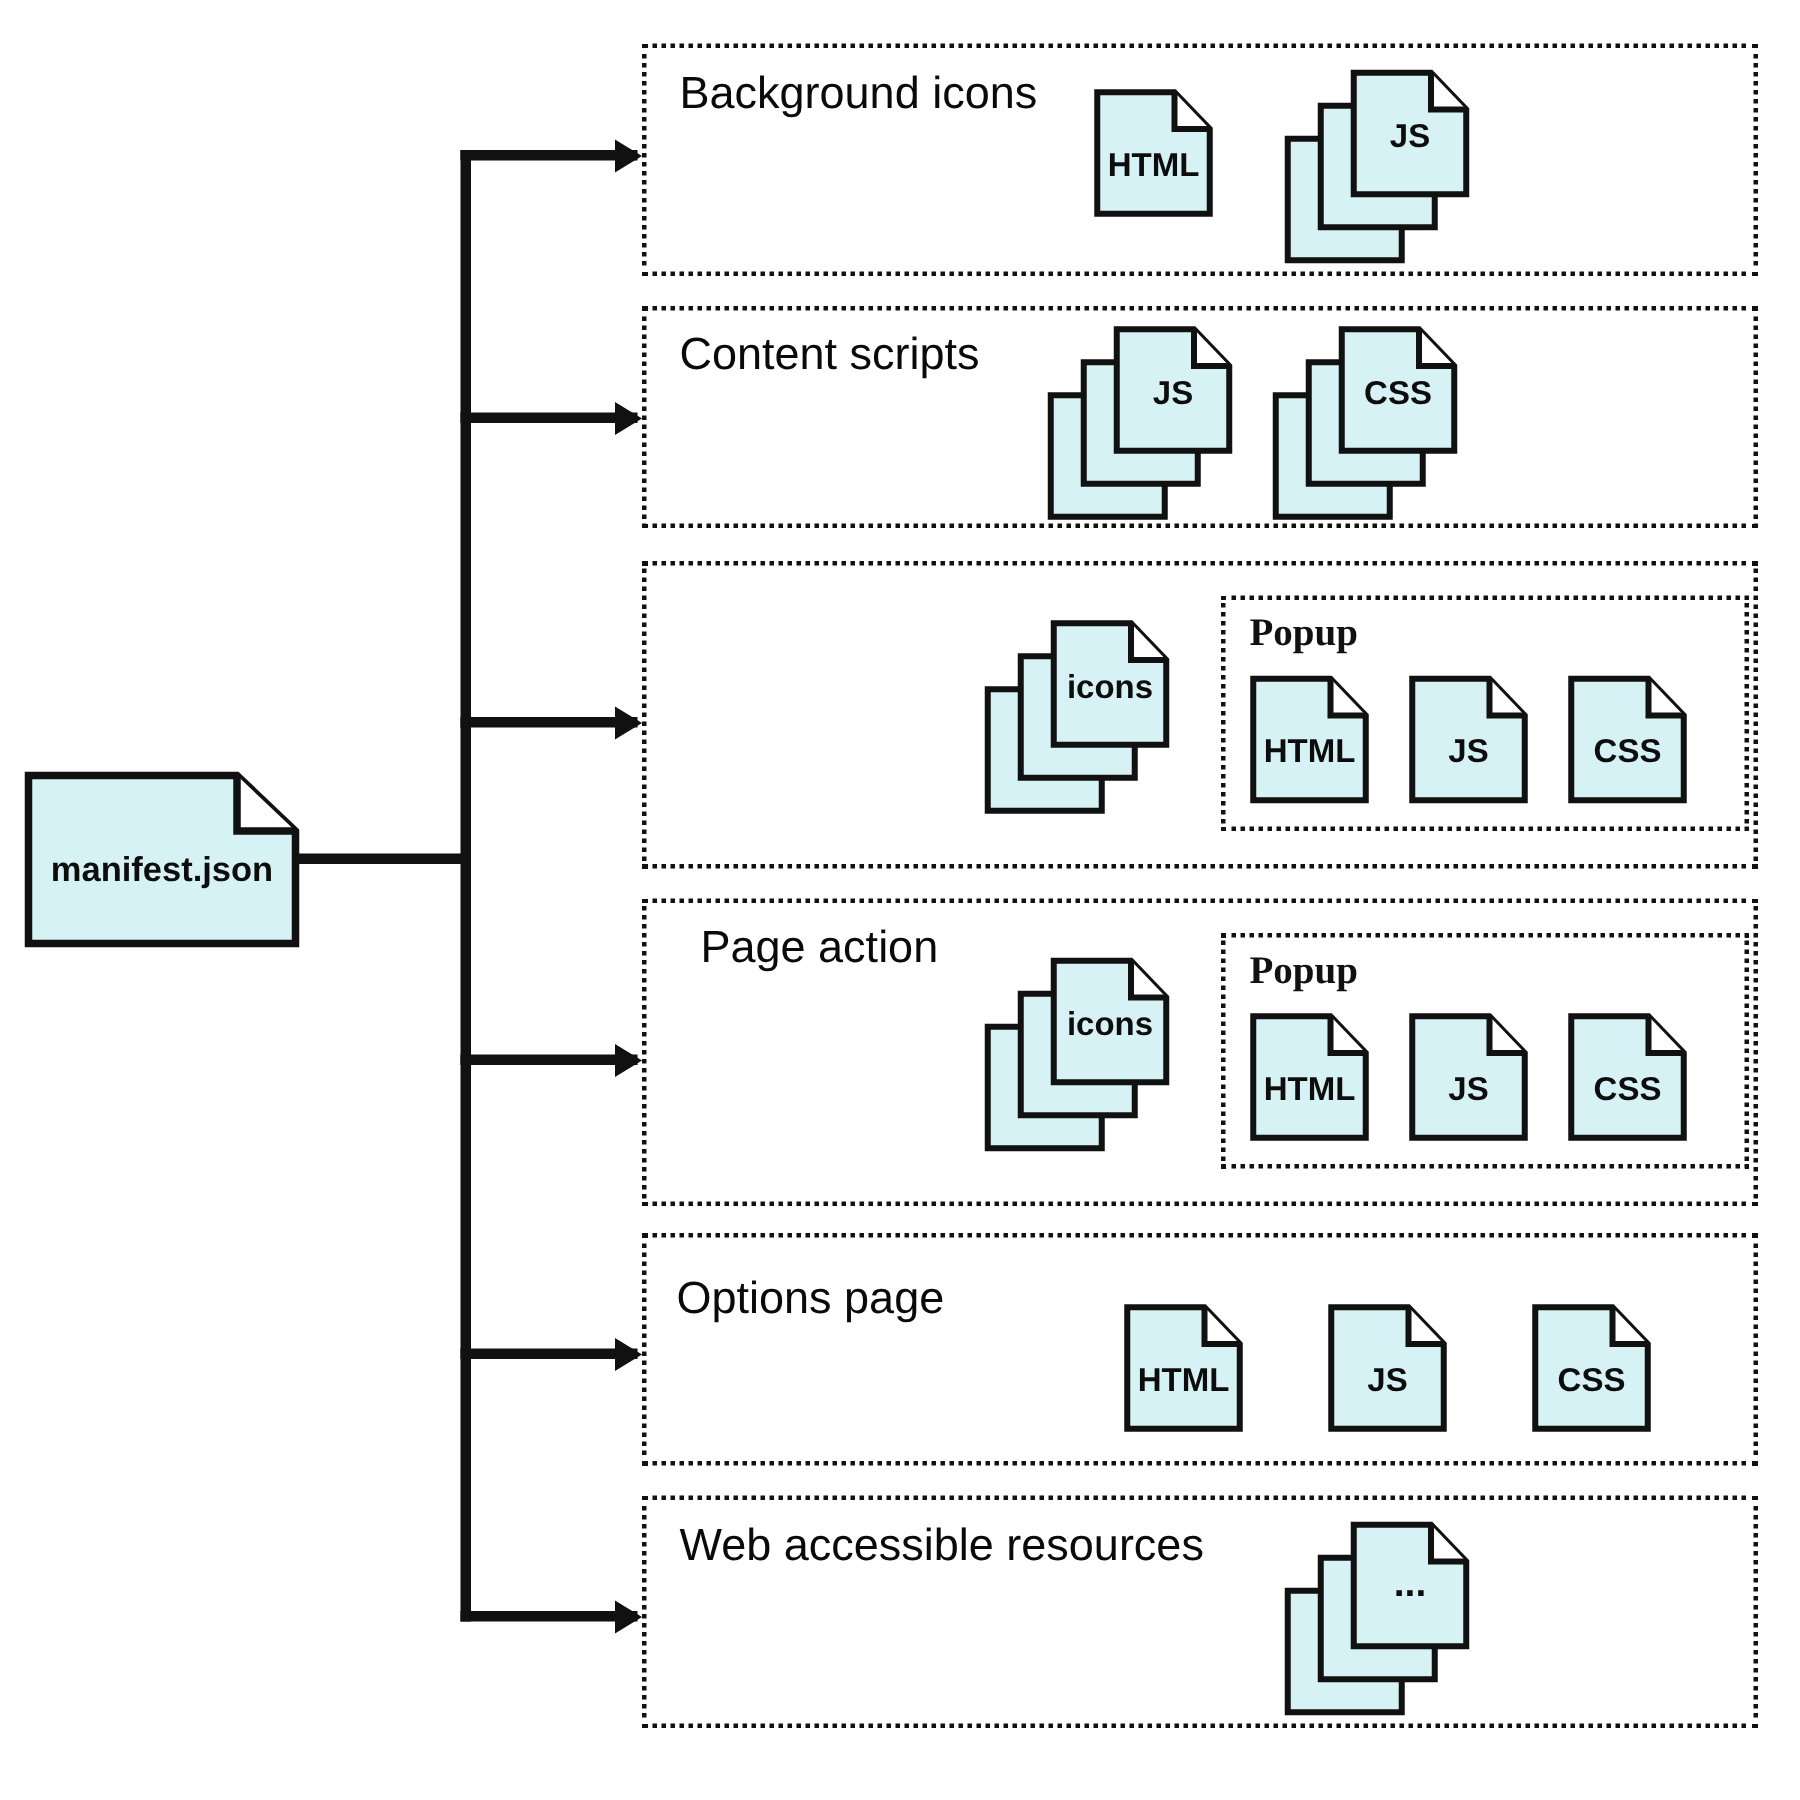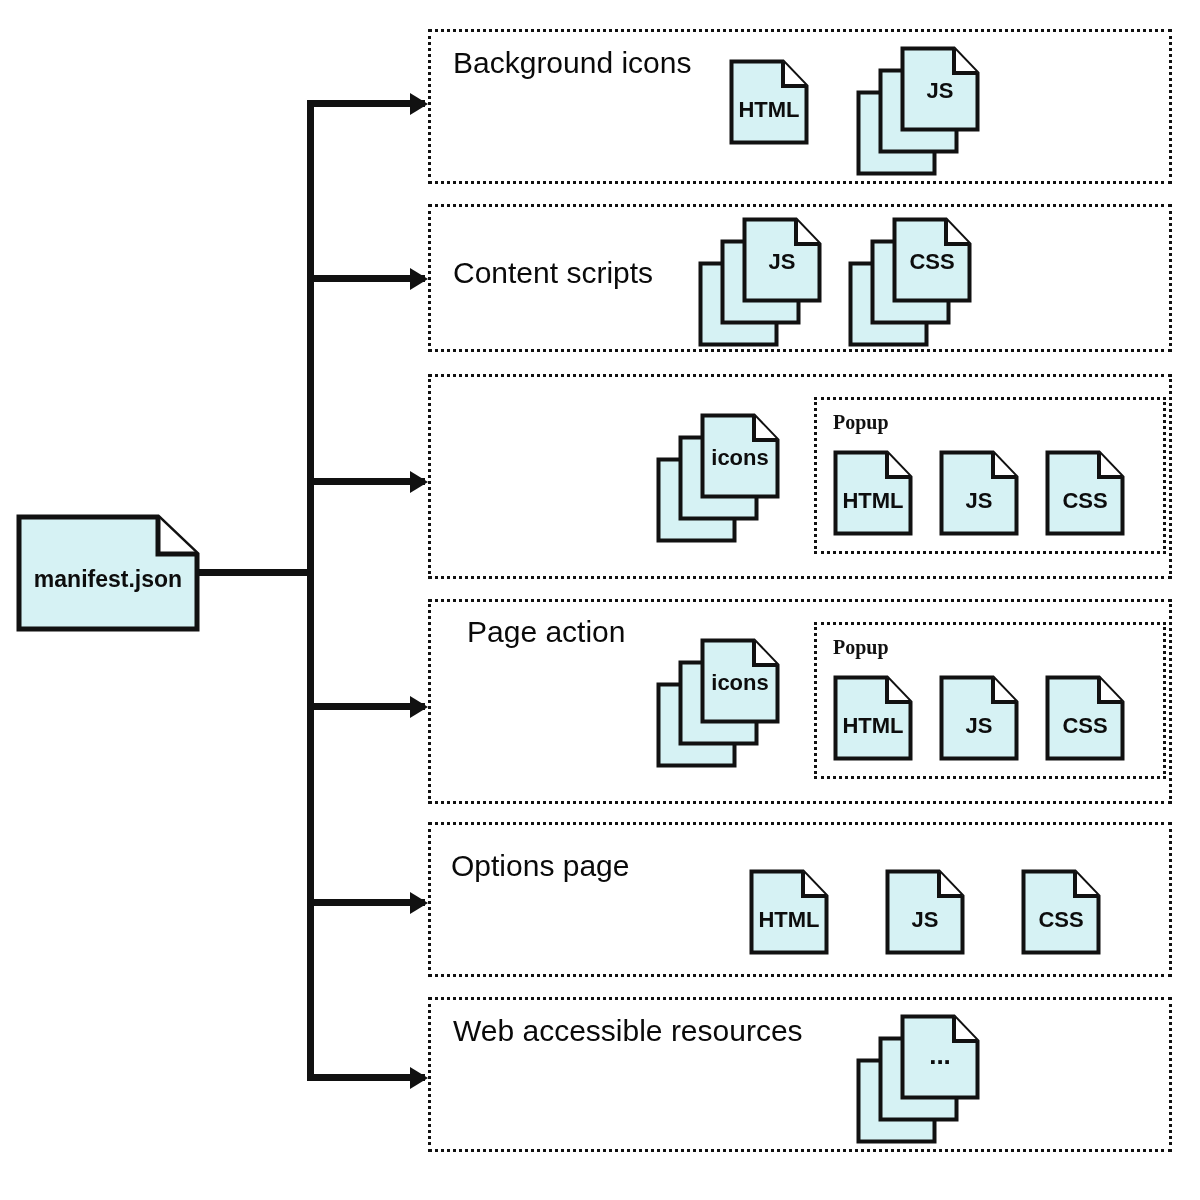--- a/index.html
+++ b/index.html
@@ -29,21 +29,21 @@
   
   .popup-box{
     position:absolute;
     border:3px dotted #111111;
     box-sizing:border-box;
   }
   .popup-title{
     position:absolute;
     font-family:"Liberation Serif",serif;
     font-weight:bold;
-    font-size:20px;
+    font-size:26px;
     line-height:28px;
     color:#111111;
     white-space:nowrap;
   }
 
   
   .fileicon{position:absolute;}
   .fileicon svg{display:block;overflow:visible;}
   .filelabel{
     position:absolute;
@@ -116,21 +116,21 @@
         <rect x="2.5" y="46.5" width="76" height="81" fill="#d6f2f4" stroke="#111111" stroke-width="4"></rect>
         <rect x="24.5" y="24.5" width="76" height="81" fill="#d6f2f4" stroke="#111111" stroke-width="4"></rect>
         <path d="M46.5,2.5 L98,2.5 L121.5,27 L121.5,83.5 L46.5,83.5 Z" fill="#d6f2f4" stroke="#111111" stroke-width="4" stroke-linejoin="miter"></path>
         <path d="M98,2.5 L98,27 L121.5,27" fill="#ffffff" stroke="#111111" stroke-width="4" stroke-linejoin="miter"></path>
       </svg>
       <div class="filelabel" style="top:32px;left:44px;right:0;">JS</div>
     </div>
   </div>
 
   <div class="section" style="left:428px;top:204px;width:744px;height:148px;">
-    <div class="section-title" style="left:22px;top:13px;margin-top:36px;">Content scripts</div>
+    <div class="section-title" style="left:22px;top:13px;">Content scripts</div>
 
     <div class="fileicon" style="left:267px;top:10px;width:124px;height:130px;">
       <svg width="124" height="130" viewBox="0 0 124 130">
         <rect x="2.5" y="46.5" width="76" height="81" fill="#d6f2f4" stroke="#111111" stroke-width="4"></rect>
         <rect x="24.5" y="24.5" width="76" height="81" fill="#d6f2f4" stroke="#111111" stroke-width="4"></rect>
         <path d="M46.5,2.5 L98,2.5 L121.5,27 L121.5,83.5 L46.5,83.5 Z" fill="#d6f2f4" stroke="#111111" stroke-width="4" stroke-linejoin="miter"></path>
         <path d="M98,2.5 L98,27 L121.5,27" fill="#ffffff" stroke="#111111" stroke-width="4" stroke-linejoin="miter"></path>
       </svg>
       <div class="filelabel" style="top:32px;left:44px;right:0;">JS</div>
     </div>

